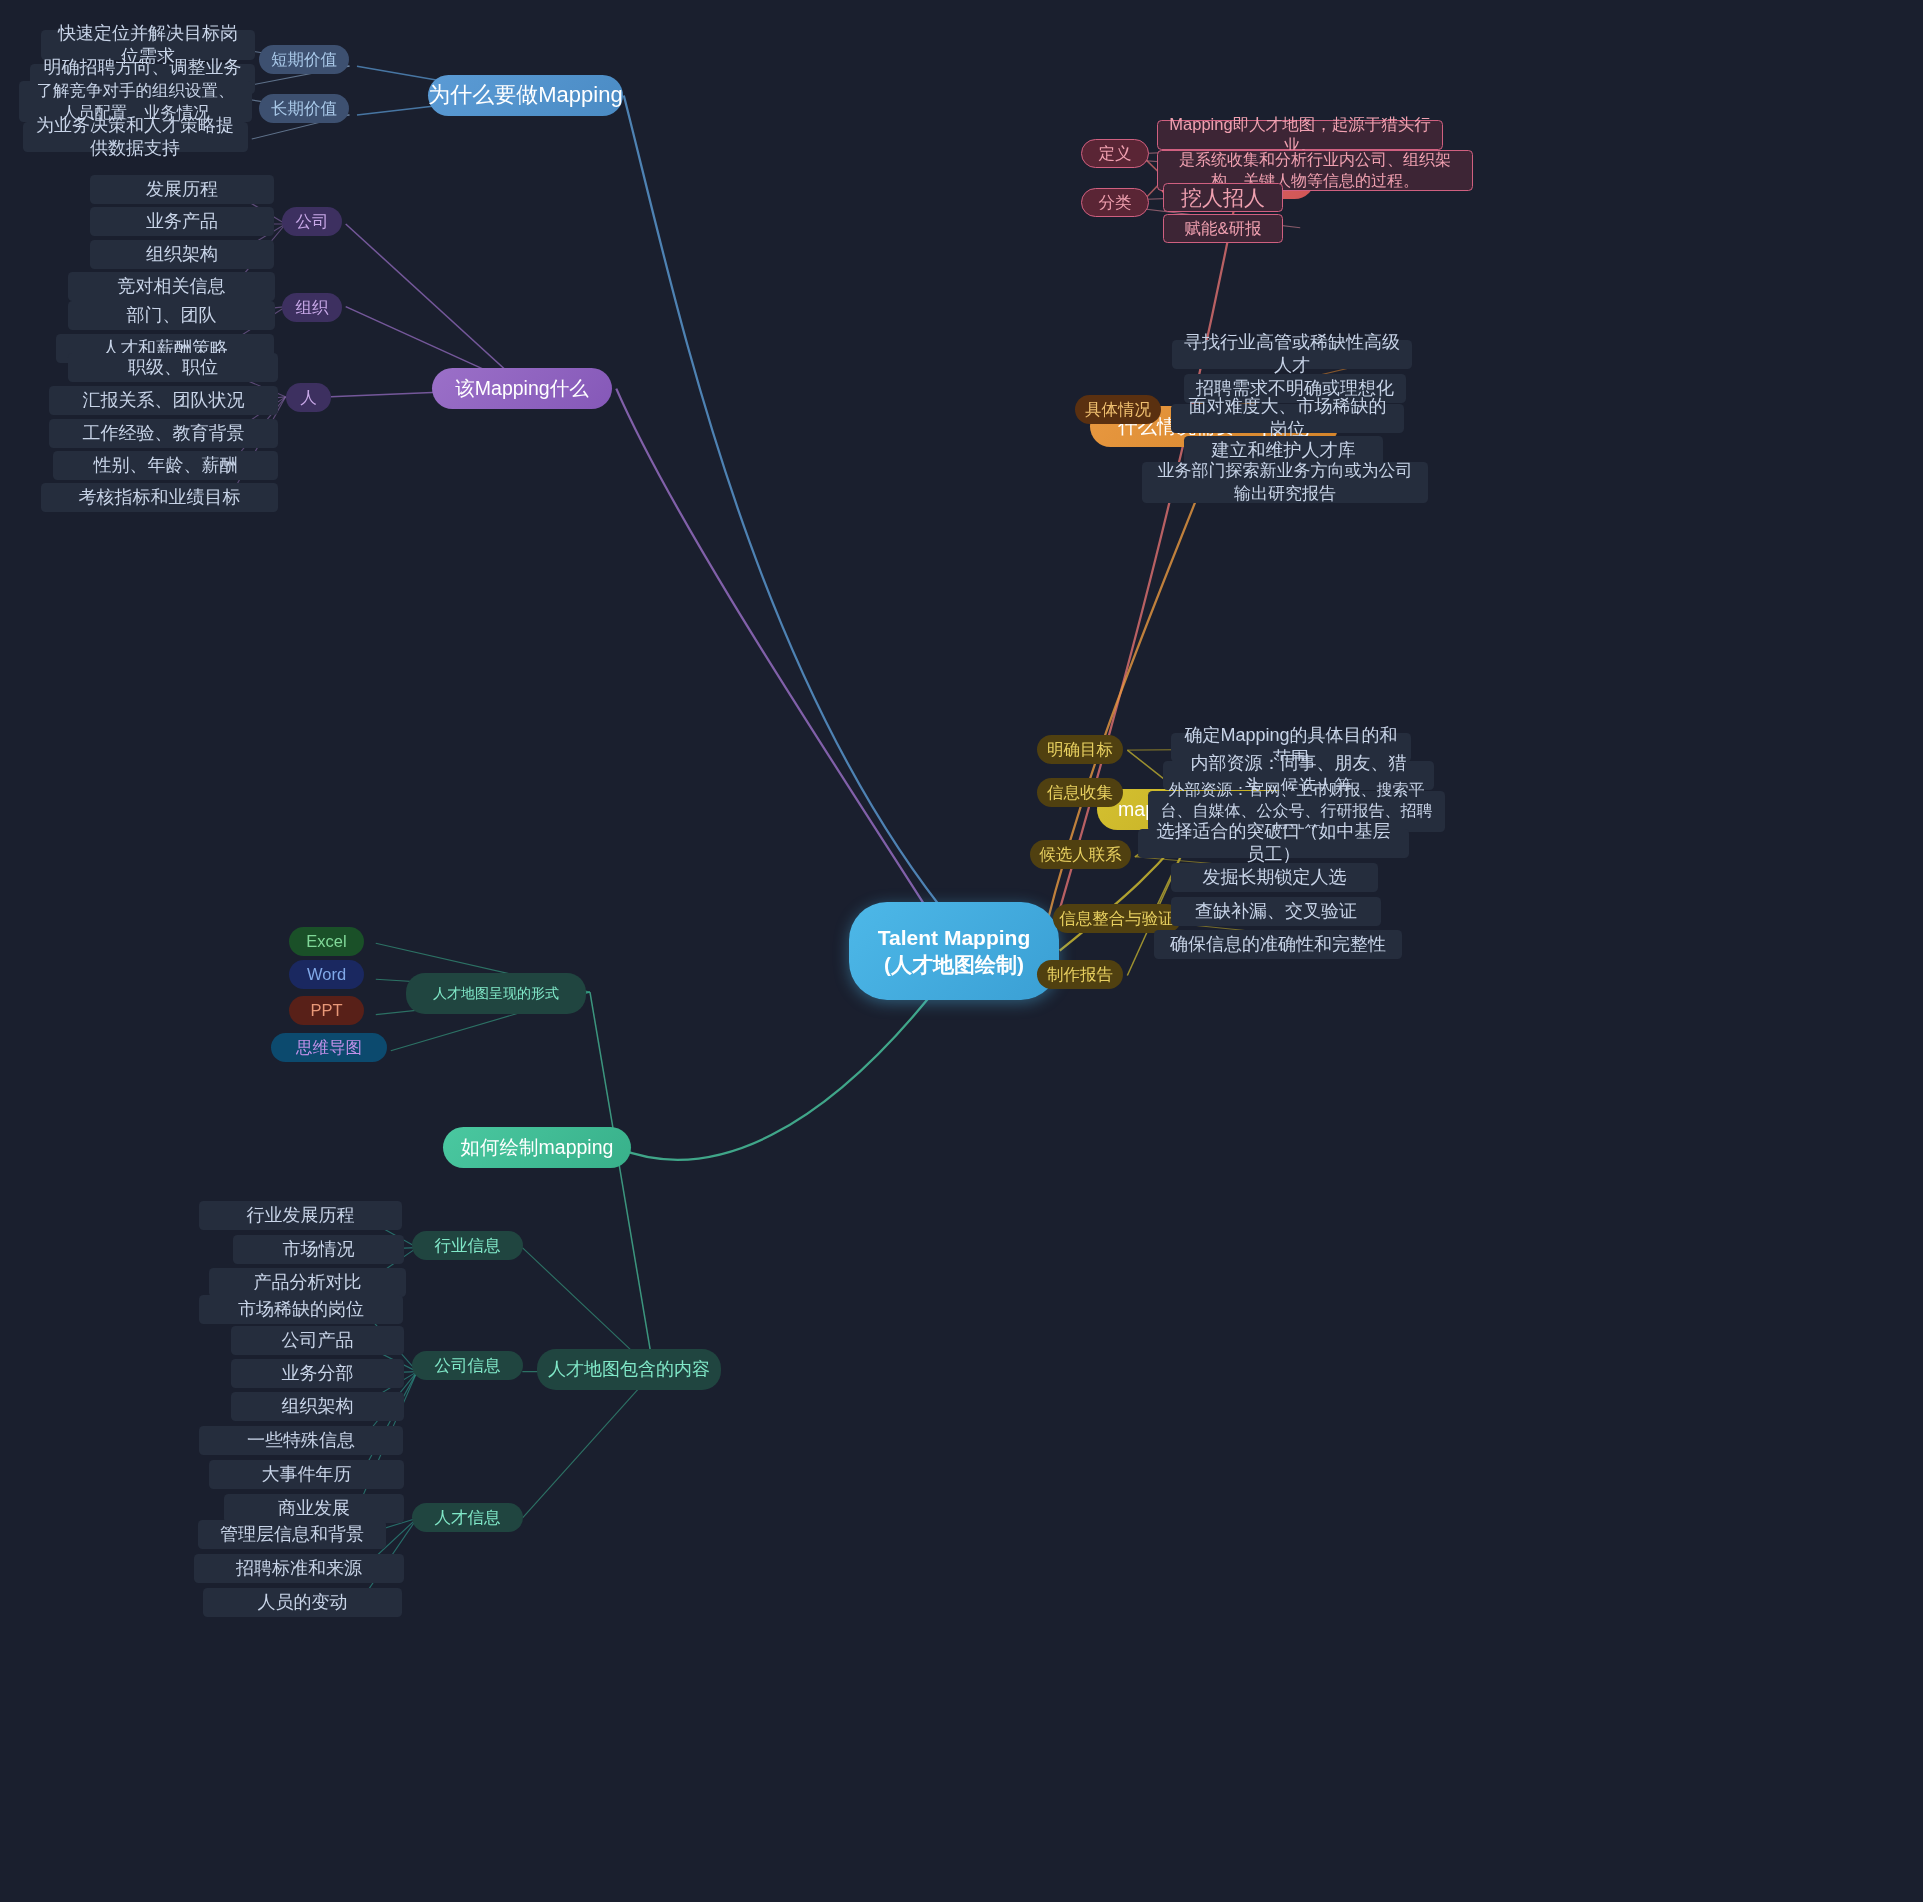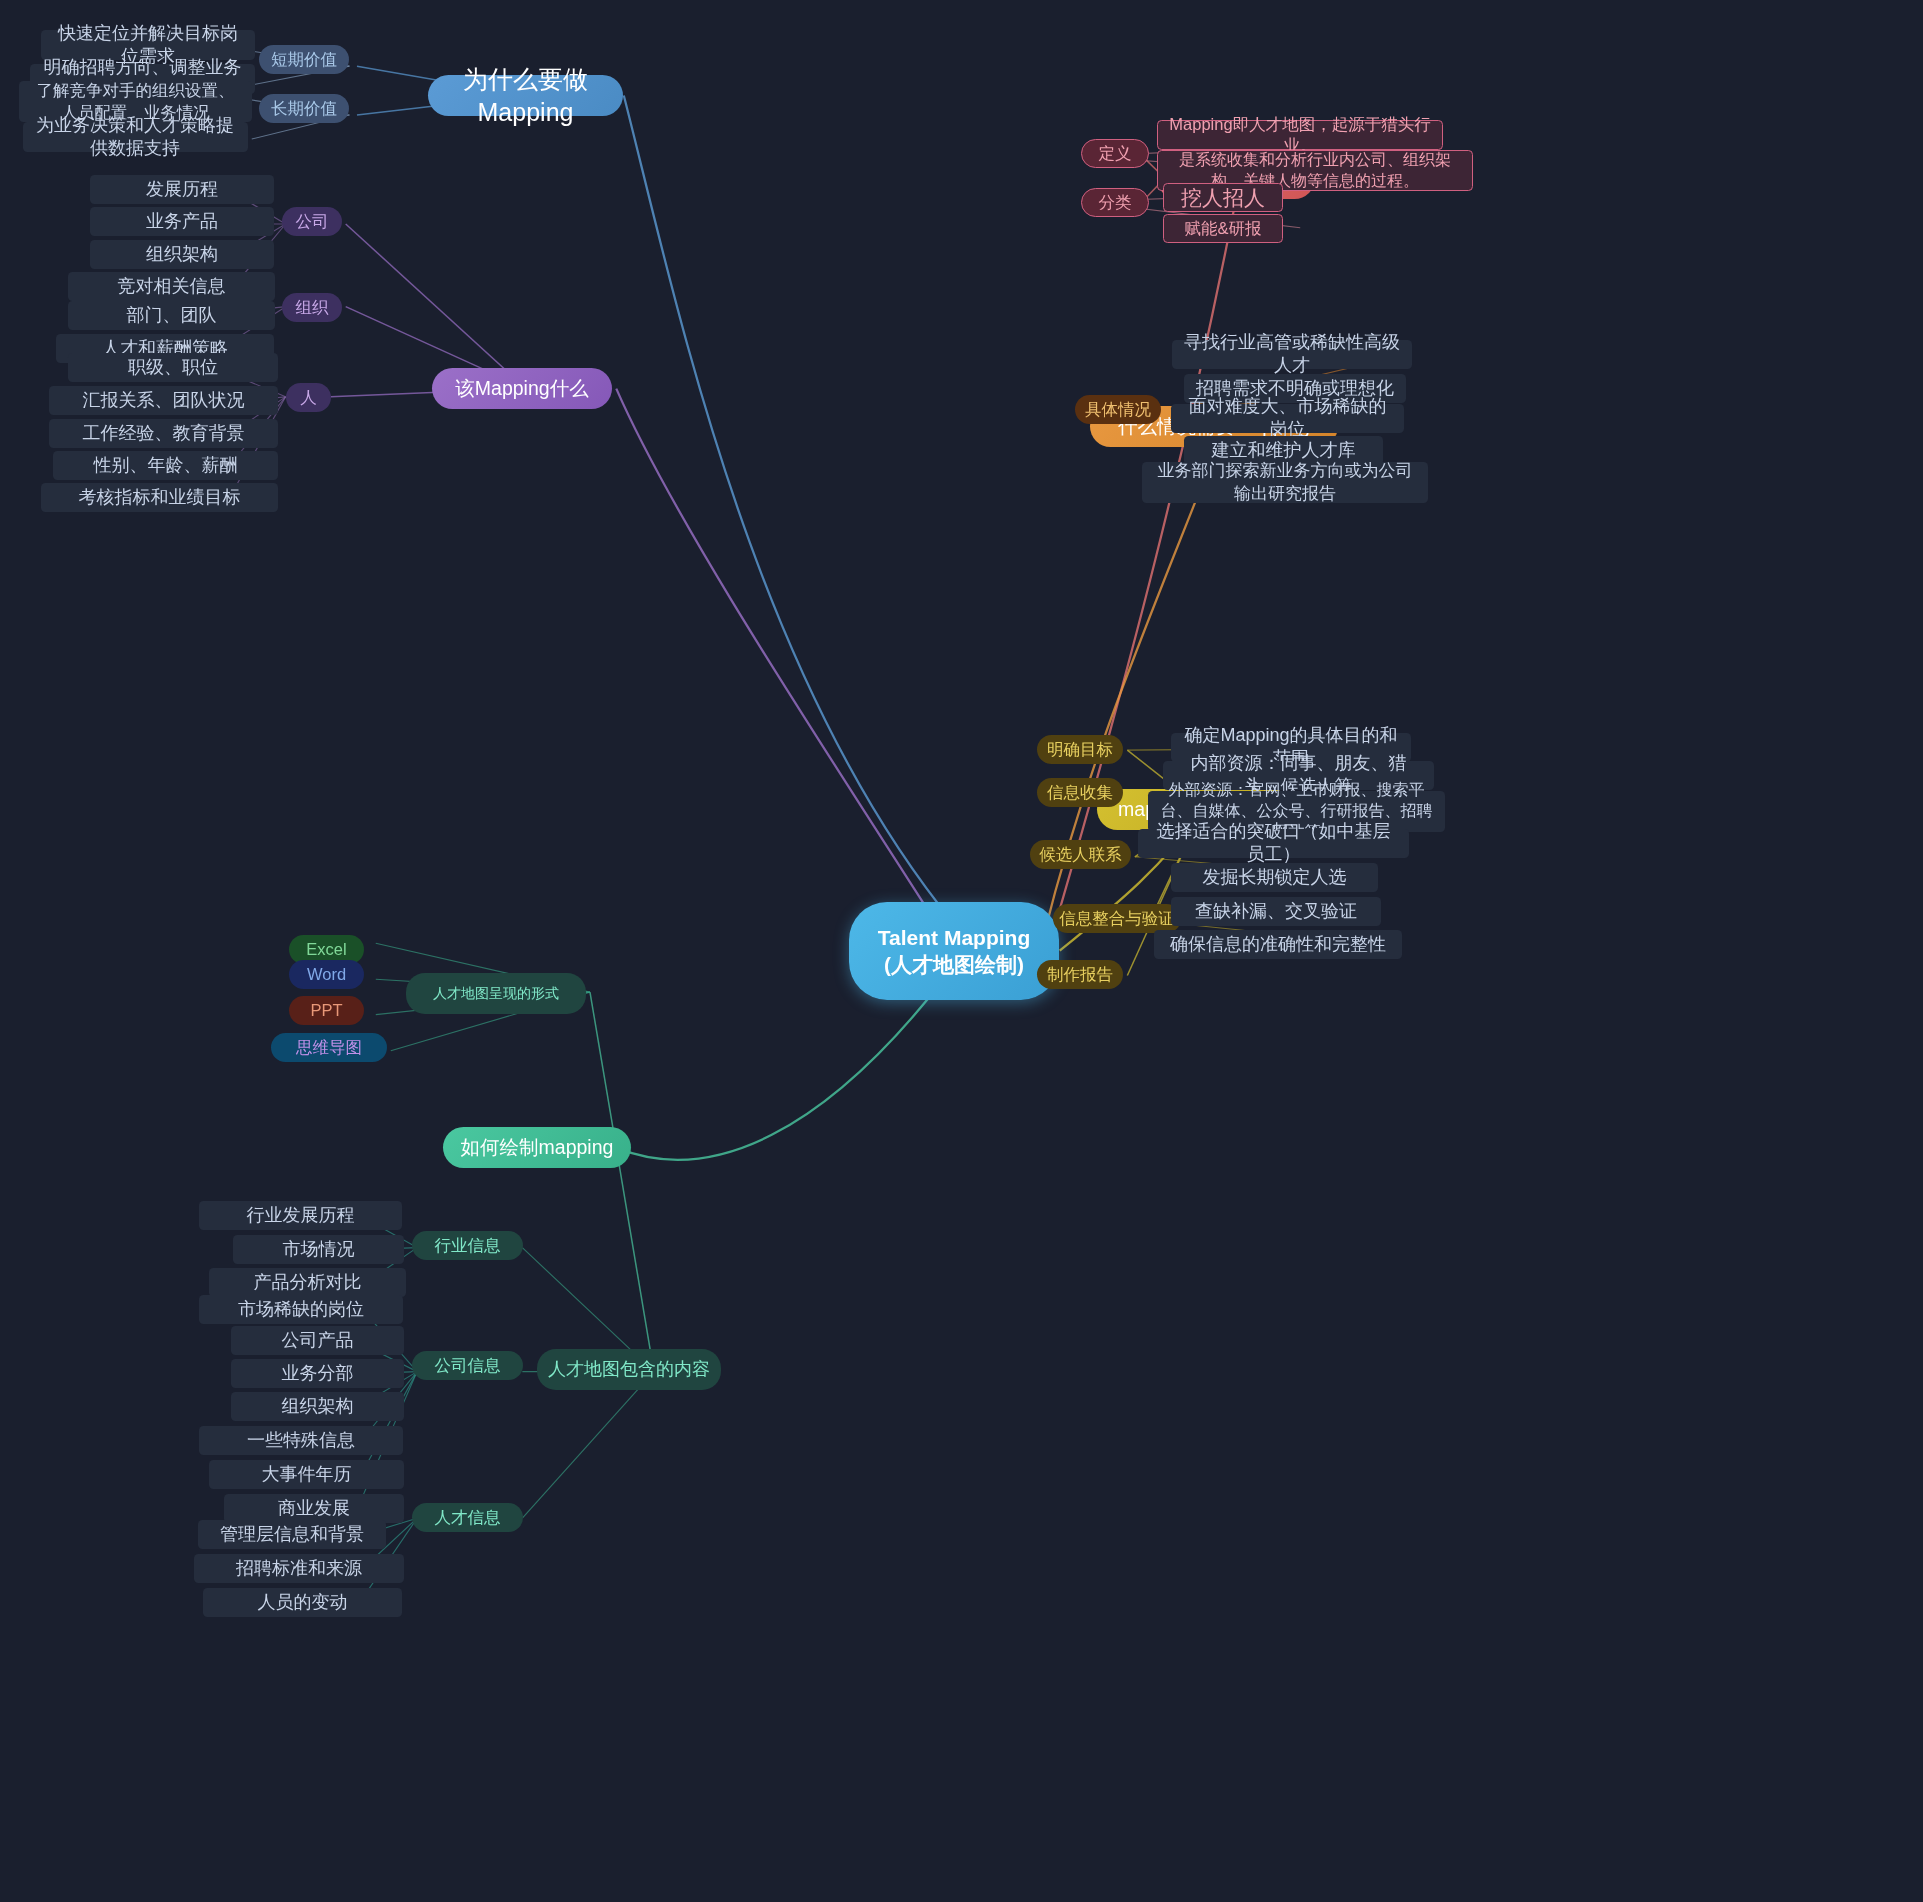--- a/index.html
+++ b/index.html
@@ -205,21 +205,21 @@
     <line x1="555" y1="2020" x2="490" y2="2040" stroke="#30a090" stroke-width="1.5" opacity="0.6"></line>
     <line x1="555" y1="2020" x2="485" y2="2085" stroke="#30a090" stroke-width="1.5" opacity="0.6"></line>
     <line x1="555" y1="2020" x2="480" y2="2130" stroke="#30a090" stroke-width="1.5" opacity="0.6"></line>
   </svg>
 
   <div class="node node-center" style="left:849px; top:902px; width:210px; height:98px;text-align:center;">
     <span style="white-space:pre-line; font-size:21px;">Talent Mapping
 (人才地图绘制)</span>
   </div>
 
-  <div class="node node-blue" style="left:428px; top:75px; width:195px; height:41px; font-size:25px;align-items:center;">
+  <div class="node node-blue" style="left:428px; top:75px; width:195px; height:41px; font-size:22px;align-items:center;">
     <span>为什么要做Mapping</span>
   </div>
 
   <div class="node" style="left:259px; top:45px; width:90px; height:28.6px; background:#3d5070; color:#a8c8e8; border-radius:15px; font-size:16.5px;">
     短期价值
   </div>
   <div class="node" style="left:259px; top:94px; width:90px; height:28.6px; background:#3d5070; color:#a8c8e8; border-radius:15px; font-size:16.5px;">
     长期价值
   </div>
 
@@ -315,21 +315,21 @@
   <div class="node node-leaf" style="left:1154px; top:930px; width:248px; height:28.6px;">确保信息的准确性和完整性</div>
 
   <div class="node node-teal" style="left:443px; top:1127px; width:188px; height:41px; font-size:19.5px;">
     <span>如何绘制mapping</span>
   </div>
 
   <div class="node" style="left:406px; top:973px; width:180px; height:41px; background:#204540; color:#80e8c8; border-radius:19px; font-size:14px; display:flex; align-items:center; justify-content:center;">
     人才地图呈现的形式
   </div>
 
-  <div class="node" style="left:289px; top:927px; width:75px; height:28.6px; background:#1a5028; color:#80d898; border-radius:15px; font-size:16.5px;margin-top:8px;">
+  <div class="node" style="left:289px; top:927px; width:75px; height:28.6px; background:#1a5028; color:#80d898; border-radius:15px; font-size:16.5px;">
     Excel
   </div>
   <div class="node" style="left:289px; top:960px; width:75px; height:28.6px; background:#1a2860; color:#80a8e8; border-radius:15px; font-size:16.5px;">
     Word
   </div>
   <div class="node" style="left:289px; top:996px; width:75px; height:28.6px; background:#582018; color:#e89878; border-radius:15px; font-size:16.5px;">
     PPT
   </div>
   <div class="node" style="left:271px; top:1033px; width:116px; height:28.6px; background:#0c4a6e; color:#c090e8; border-radius:15px; font-size:16.5px;">
     思维导图

